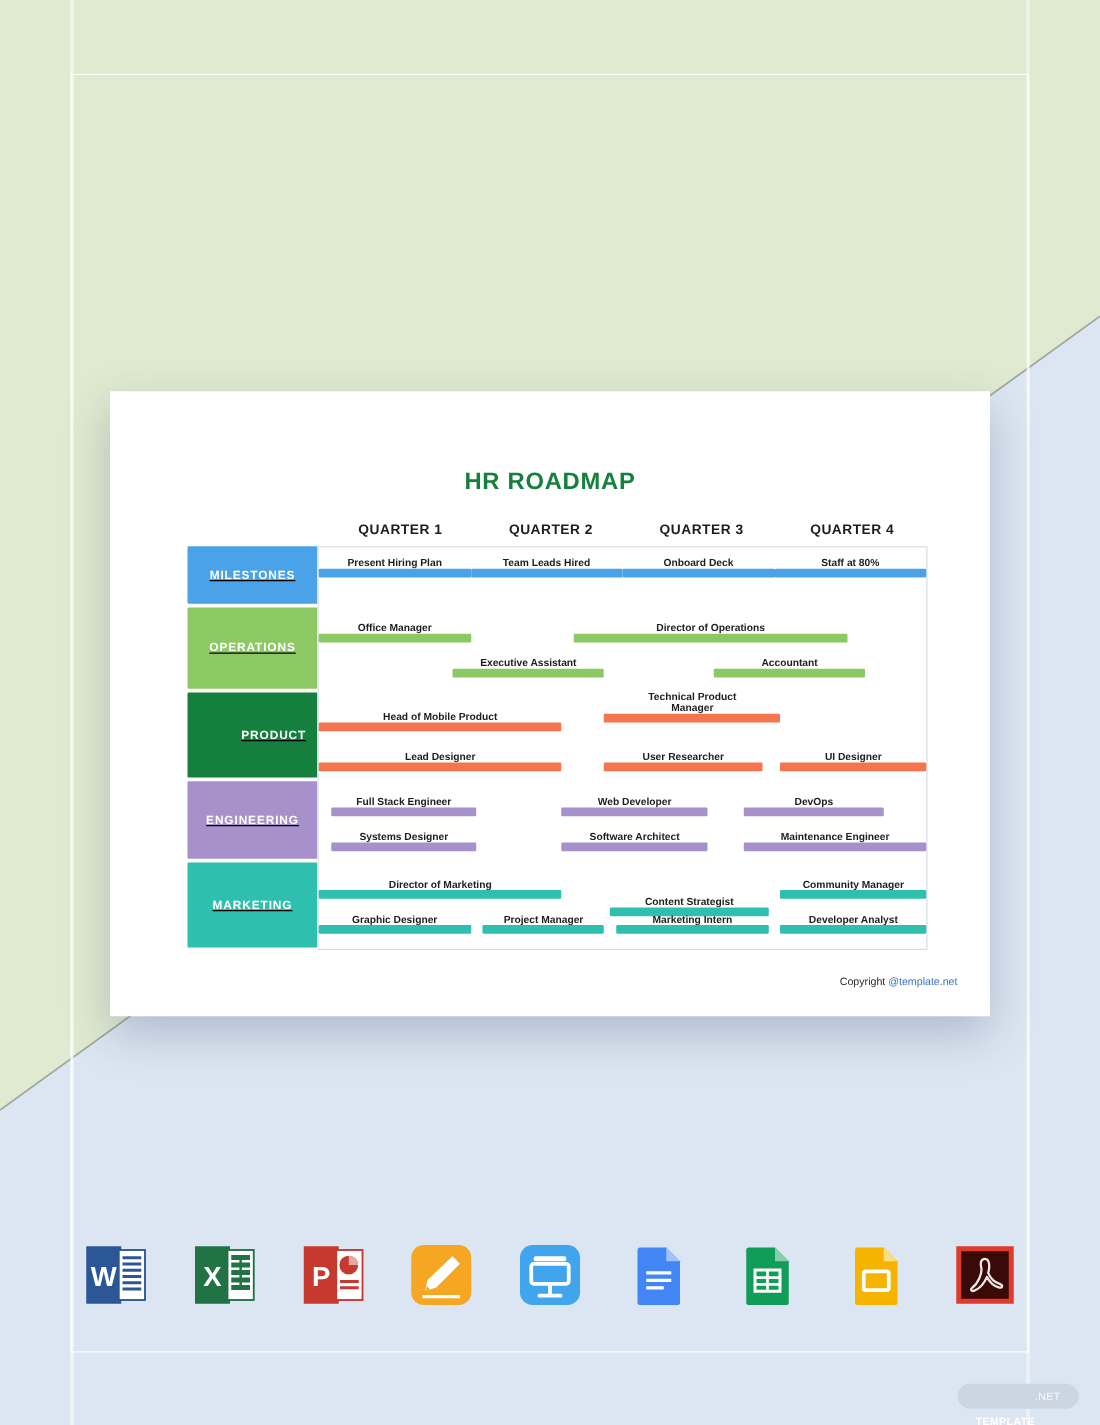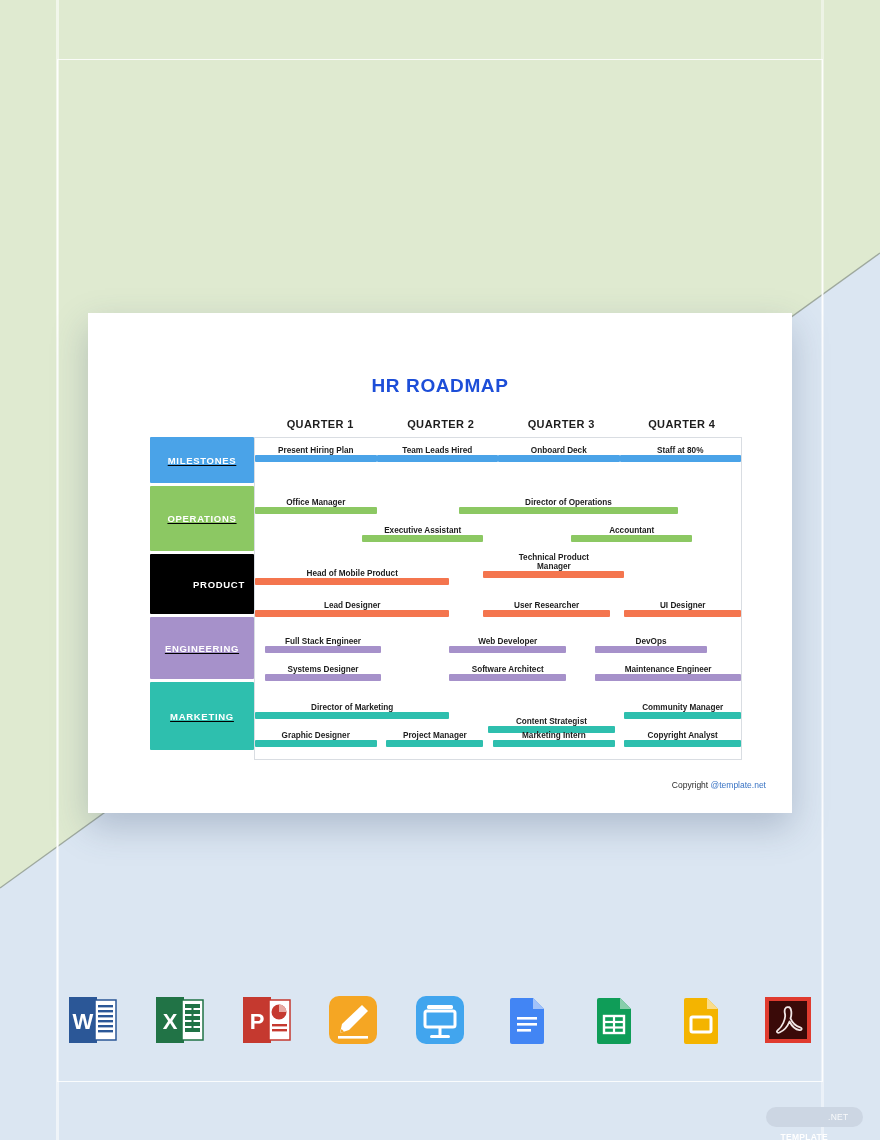--- a/index.html
+++ b/index.html
@@ -64,21 +64,21 @@
   }
 
   #doc-title {
     position: absolute;
     left: 0; top: 62px;
     width: 100%;
     text-align: center;
     font-size: 19px;
     font-weight: bold;
     letter-spacing: 0.6px;
-    color: #1d4ed8;
+    color: #15803d;
   }
 
   
   #roadmap {
     position: absolute;
     left: 62px; top: 102px;
     width: 592px;
   }
 
   
@@ -233,21 +233,21 @@
         </div>
 
       <div id="grid-body">
         <div id="label-col">
             <div class="cat-block" style="background: rgb(74, 163, 232); height: 46px;">
               <span>MILESTONES</span>
             </div>
             <div class="cat-block" style="background: rgb(140, 200, 99); height: 65px;">
               <span>OPERATIONS</span>
             </div>
-            <div class="cat-block" style="background: #000000; height: 60px; padding-left: 34px;">
+            <div class="cat-block" style="background: #15803d; height: 68px; padding-left: 34px;">
               <span>PRODUCT</span>
             </div>
             <div class="cat-block" style="background: rgb(166, 145, 202); height: 62px;">
               <span>ENGINEERING</span>
             </div>
             <div class="cat-block" style="background: rgb(46, 191, 174); height: 68px;">
               <span>MARKETING</span>
             </div>
           </div>
         <div id="track-panel">
@@ -355,21 +355,21 @@
               </div>
               <div class="task" style="left: 27%; width: 20%; top: 34px;">
                 <div class="task-label">Project Manager</div>
                 <div class="task-bar" style="background: rgb(46, 191, 174);"></div>
               </div>
               <div class="task" style="left: 49%; width: 25%; top: 34px;">
                 <div class="task-label">Marketing Intern</div>
                 <div class="task-bar" style="background: rgb(46, 191, 174);"></div>
               </div>
               <div class="task" style="left: 76%; width: 24%; top: 34px;">
-                <div class="task-label">Copyright Analyst</div>
+                <div class="task-label">Developer Analyst</div>
                 <div class="task-bar" style="background: rgb(46, 191, 174);"></div>
               </div>
             </div>
           </div>
       </div>
 
     </div>
 
     <div id="copyright">
       <span>Copyright </span><span class="lnk">@template.net</span>

